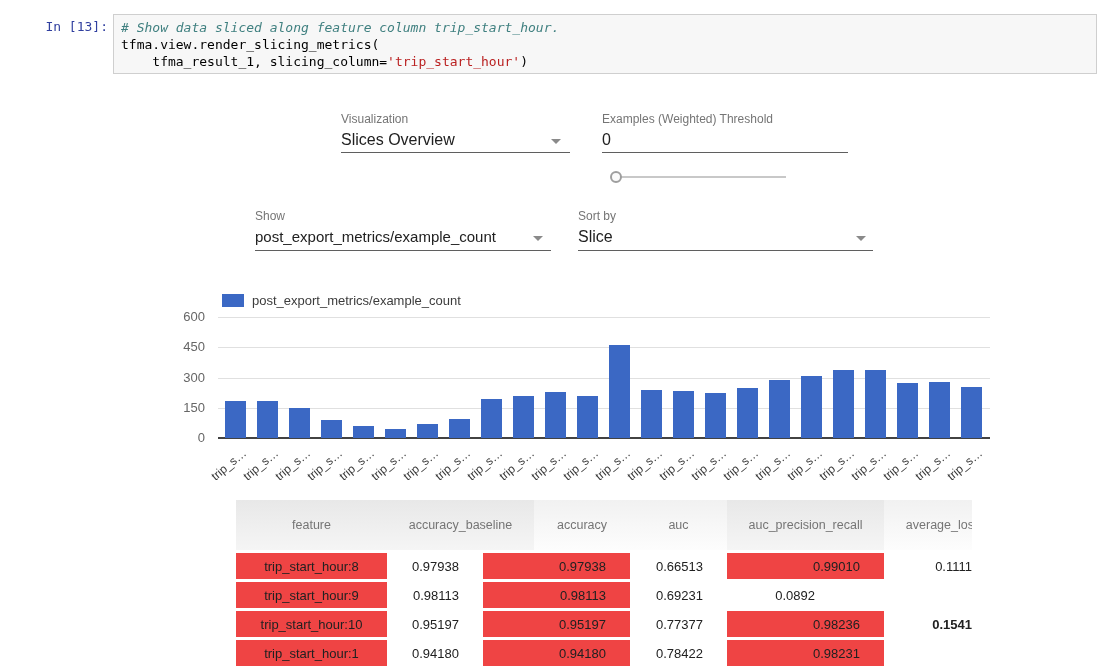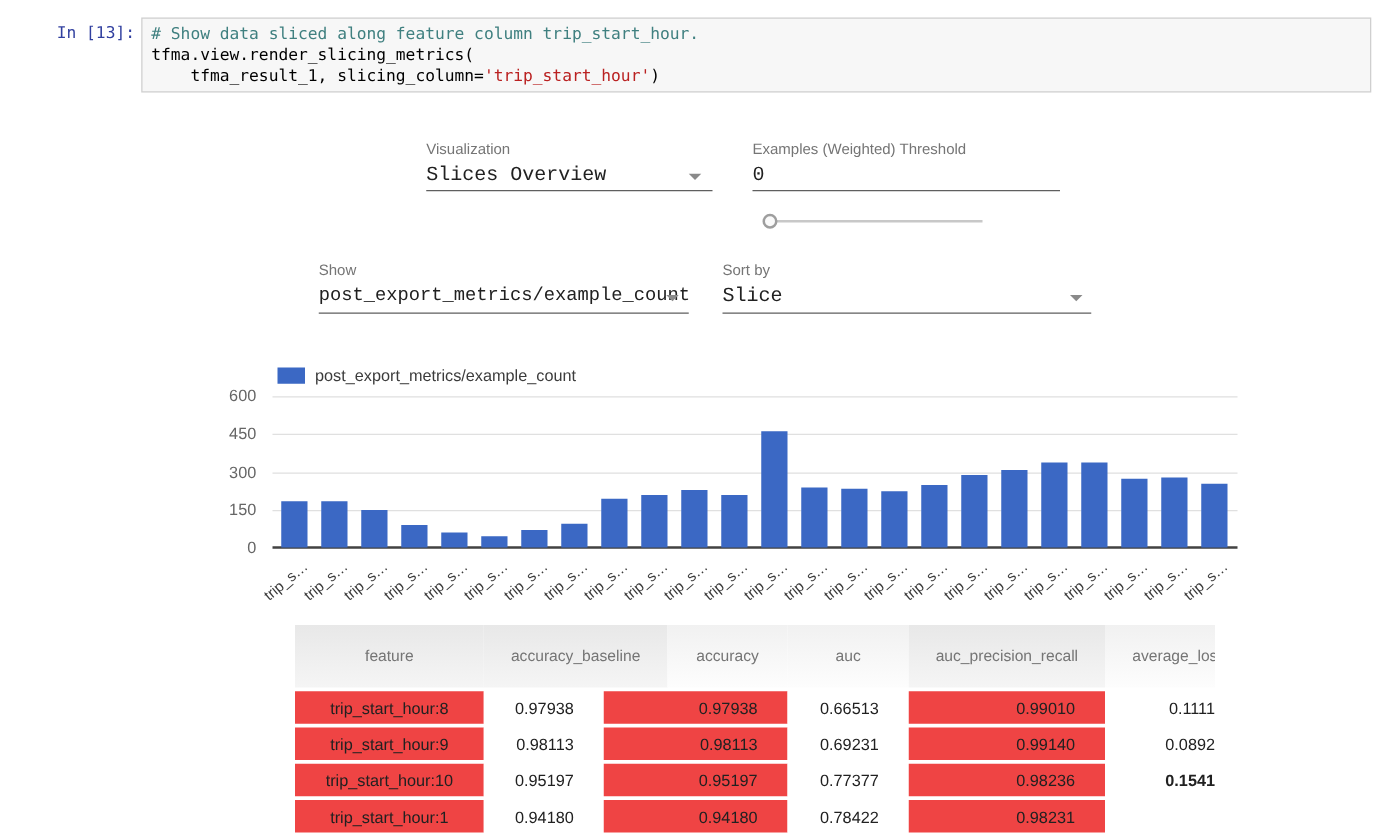--- a/index.html
+++ b/index.html
@@ -19,26 +19,26 @@
   }
   .code-cell {
     position:absolute; left:113px; top:14px; width:984px; height:60px;
     background:#f7f7f7; border:1px solid #cfcfcf;
     padding:4px 7px;
   }
   .code-line {
     font:13px/17px "DejaVu Sans Mono", monospace;
     color:#000; white-space:pre;
   }
-  .tok-comment { color:#408080; }
+  .tok-comment { color:#408080; font-style:italic; }
   .tok-string  { color:#BA2121; }
 
   
   .ctl-label { position:absolute; font-size:12px; color:#757575; }
-  .ctl-value { position:absolute; font-size:16px; color:#212121;font-family:Liberation Mono, monospace; }
+  .ctl-value { position:absolute; font-size:16px; color:#212121; }
   .ctl-underline { position:absolute; height:1px; background:#5f5f5f; }
   .dd-arrow {
     position:absolute; width:0; height:0;
     border-left:5px solid transparent; border-right:5px solid transparent;
     border-top:5px solid #8a8a8a;
   }
   .slider-track { position:absolute; height:2px; background:#c8c8c8; }
   .slider-knob {
     position:absolute; width:12px; height:12px; border-radius:50%;
     background:#fafafa; border:2px solid #9e9e9e;
@@ -201,21 +201,20 @@
         <div class="tcell col-even num" style="width: 147px;">0.97938</div>
         <div class="tcell col-odd num" style="width: 97px;">0.66513</div>
         <div class="tcell col-even num" style="width: 157px;">0.99010</div>
         <div class="tcell col-odd lastnum" style="width: 118px;">0.1111</div>
       </div>
       <div class="trow data-row">
         <div class="tcell col-even" style="width: 151px;">trip_start_hour:9</div>
         <div class="tcell col-odd num" style="width: 96px;">0.98113</div>
         <div class="tcell col-even num" style="width: 147px;">0.98113</div>
         <div class="tcell col-odd num" style="width: 97px;">0.69231</div>
-        <div class="tcell col-even num" style="width: 157px;">0.99140</div>
         <div class="tcell col-odd lastnum" style="width: 118px;">0.0892</div>
       </div>
       <div class="trow data-row">
         <div class="tcell col-even" style="width: 151px;">trip_start_hour:10</div>
         <div class="tcell col-odd num" style="width: 96px;">0.95197</div>
         <div class="tcell col-even num" style="width: 147px;">0.95197</div>
         <div class="tcell col-odd num" style="width: 97px;">0.77377</div>
         <div class="tcell col-even num" style="width: 157px;">0.98236</div>
         <div class="tcell col-odd lastnum" style="width: 118px; font-weight: bold;">0.1541</div>
       </div>

